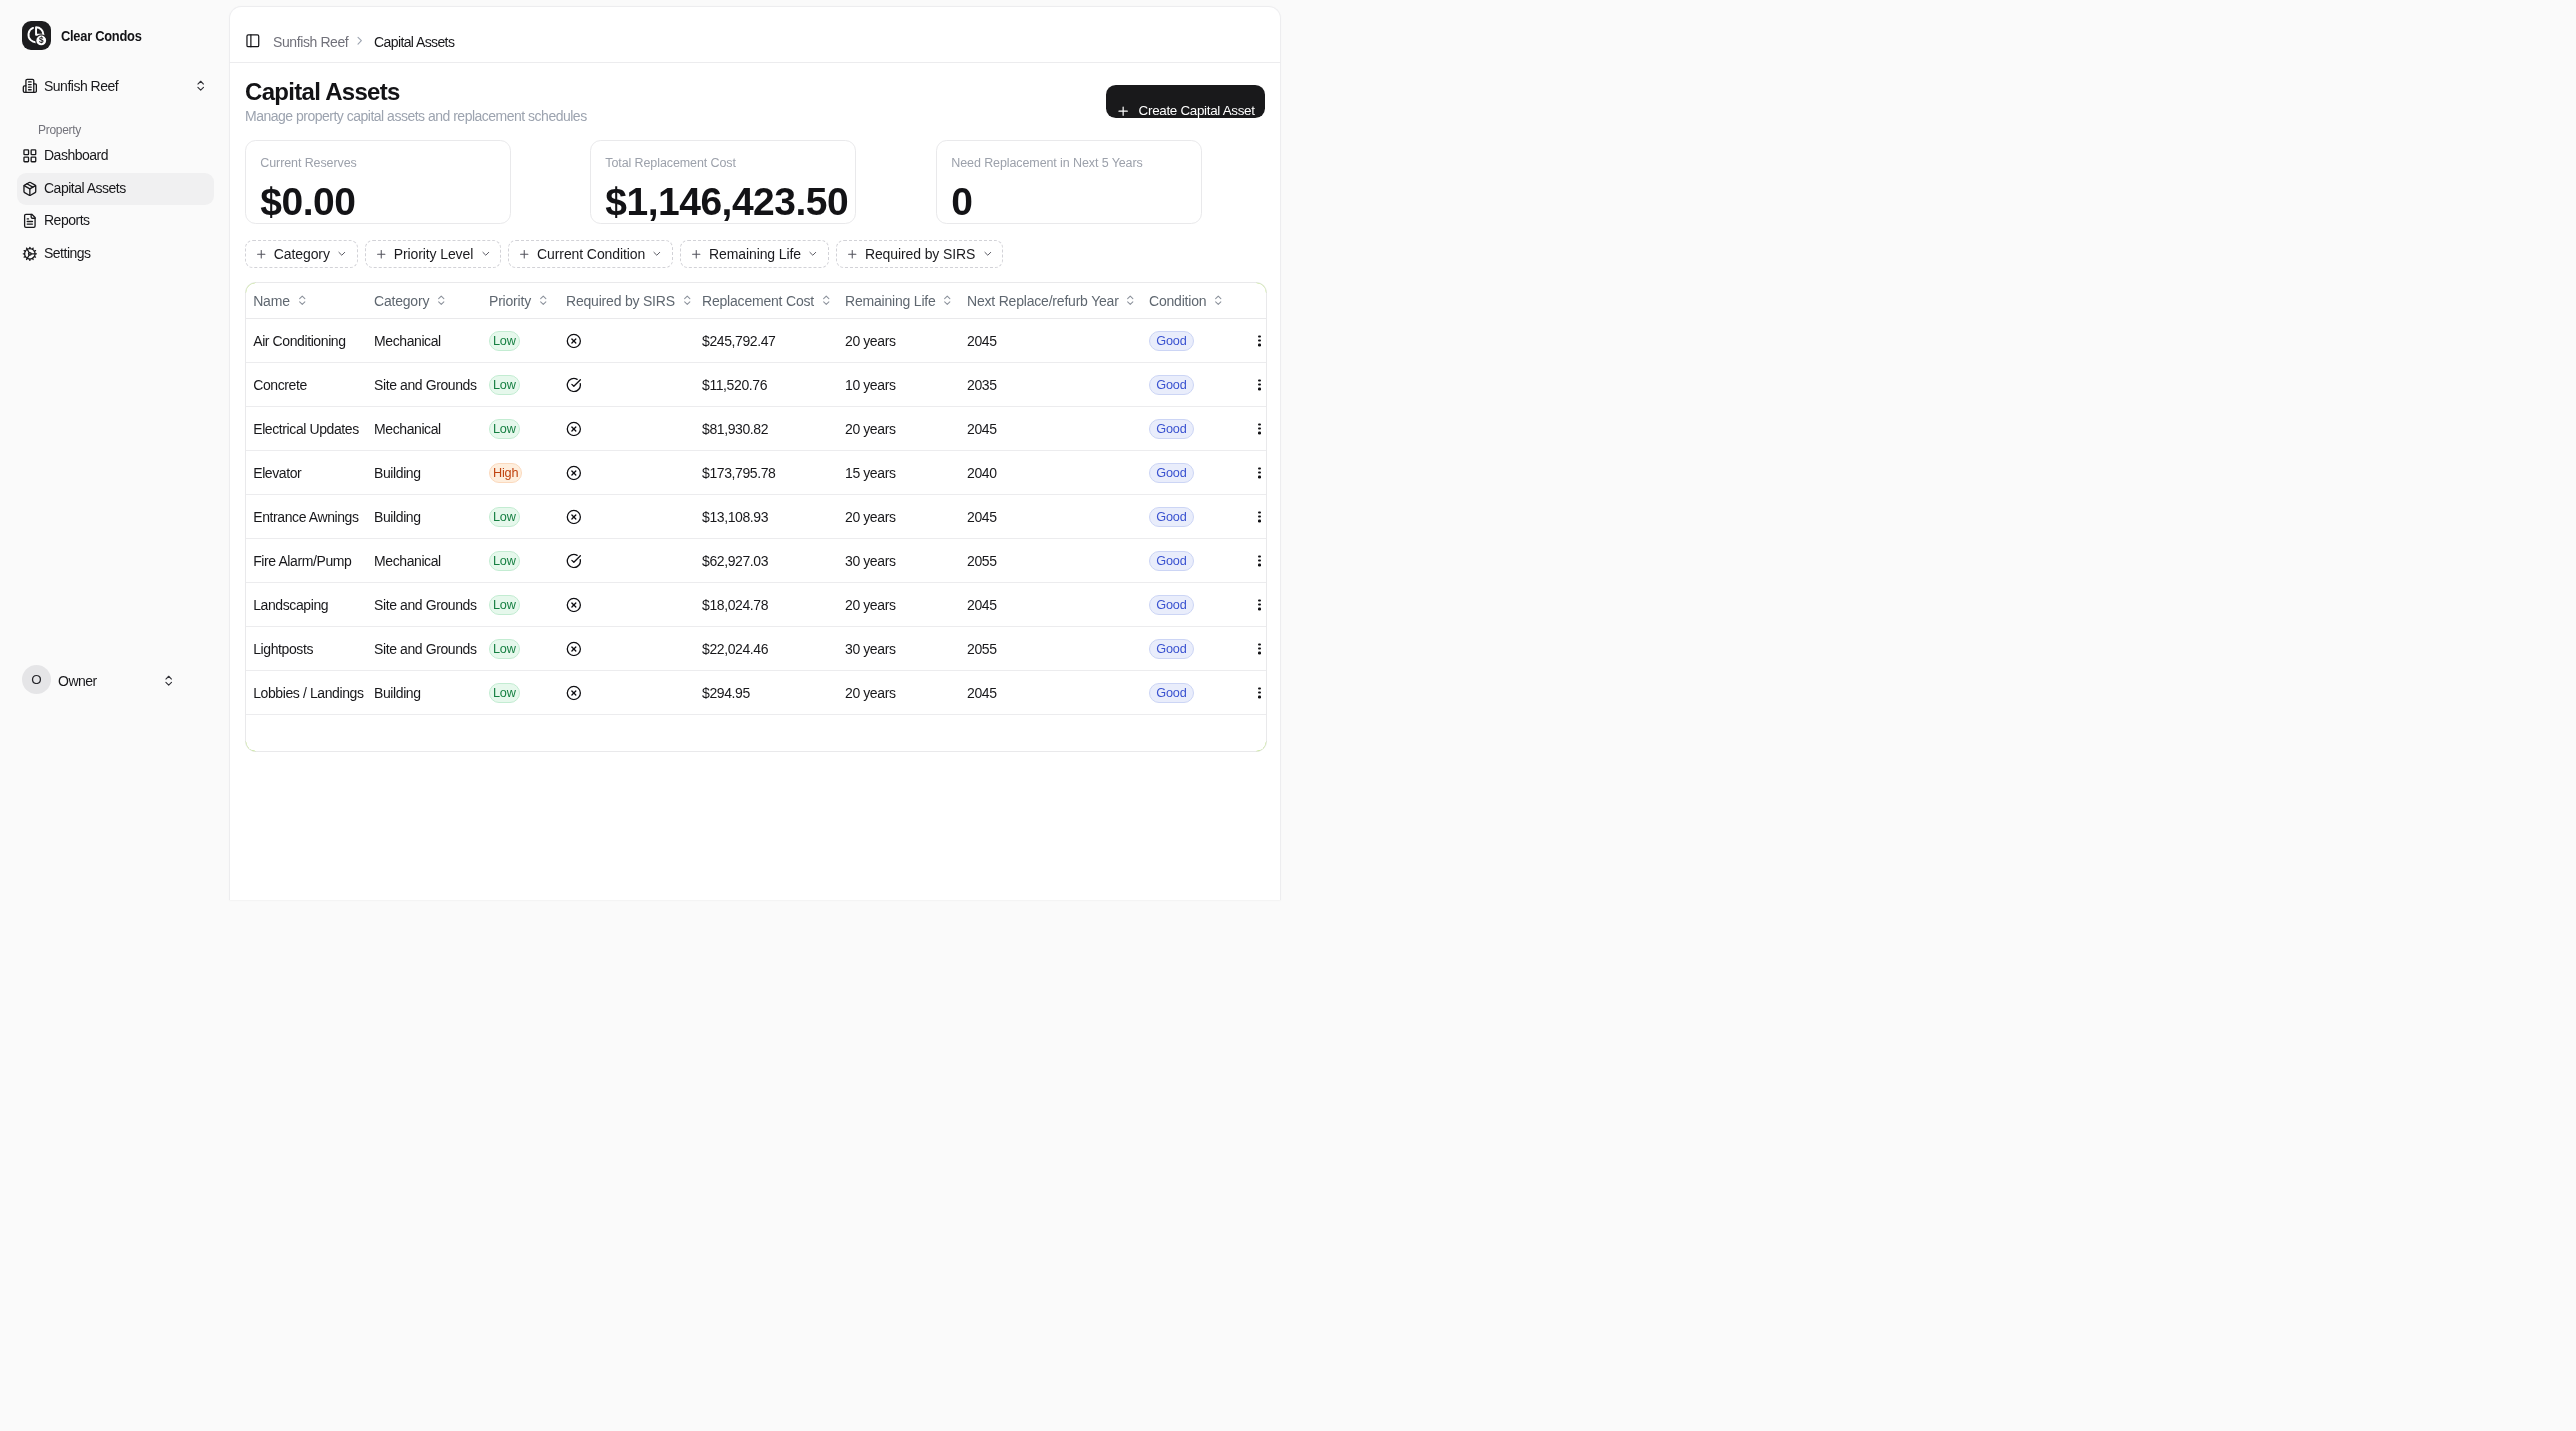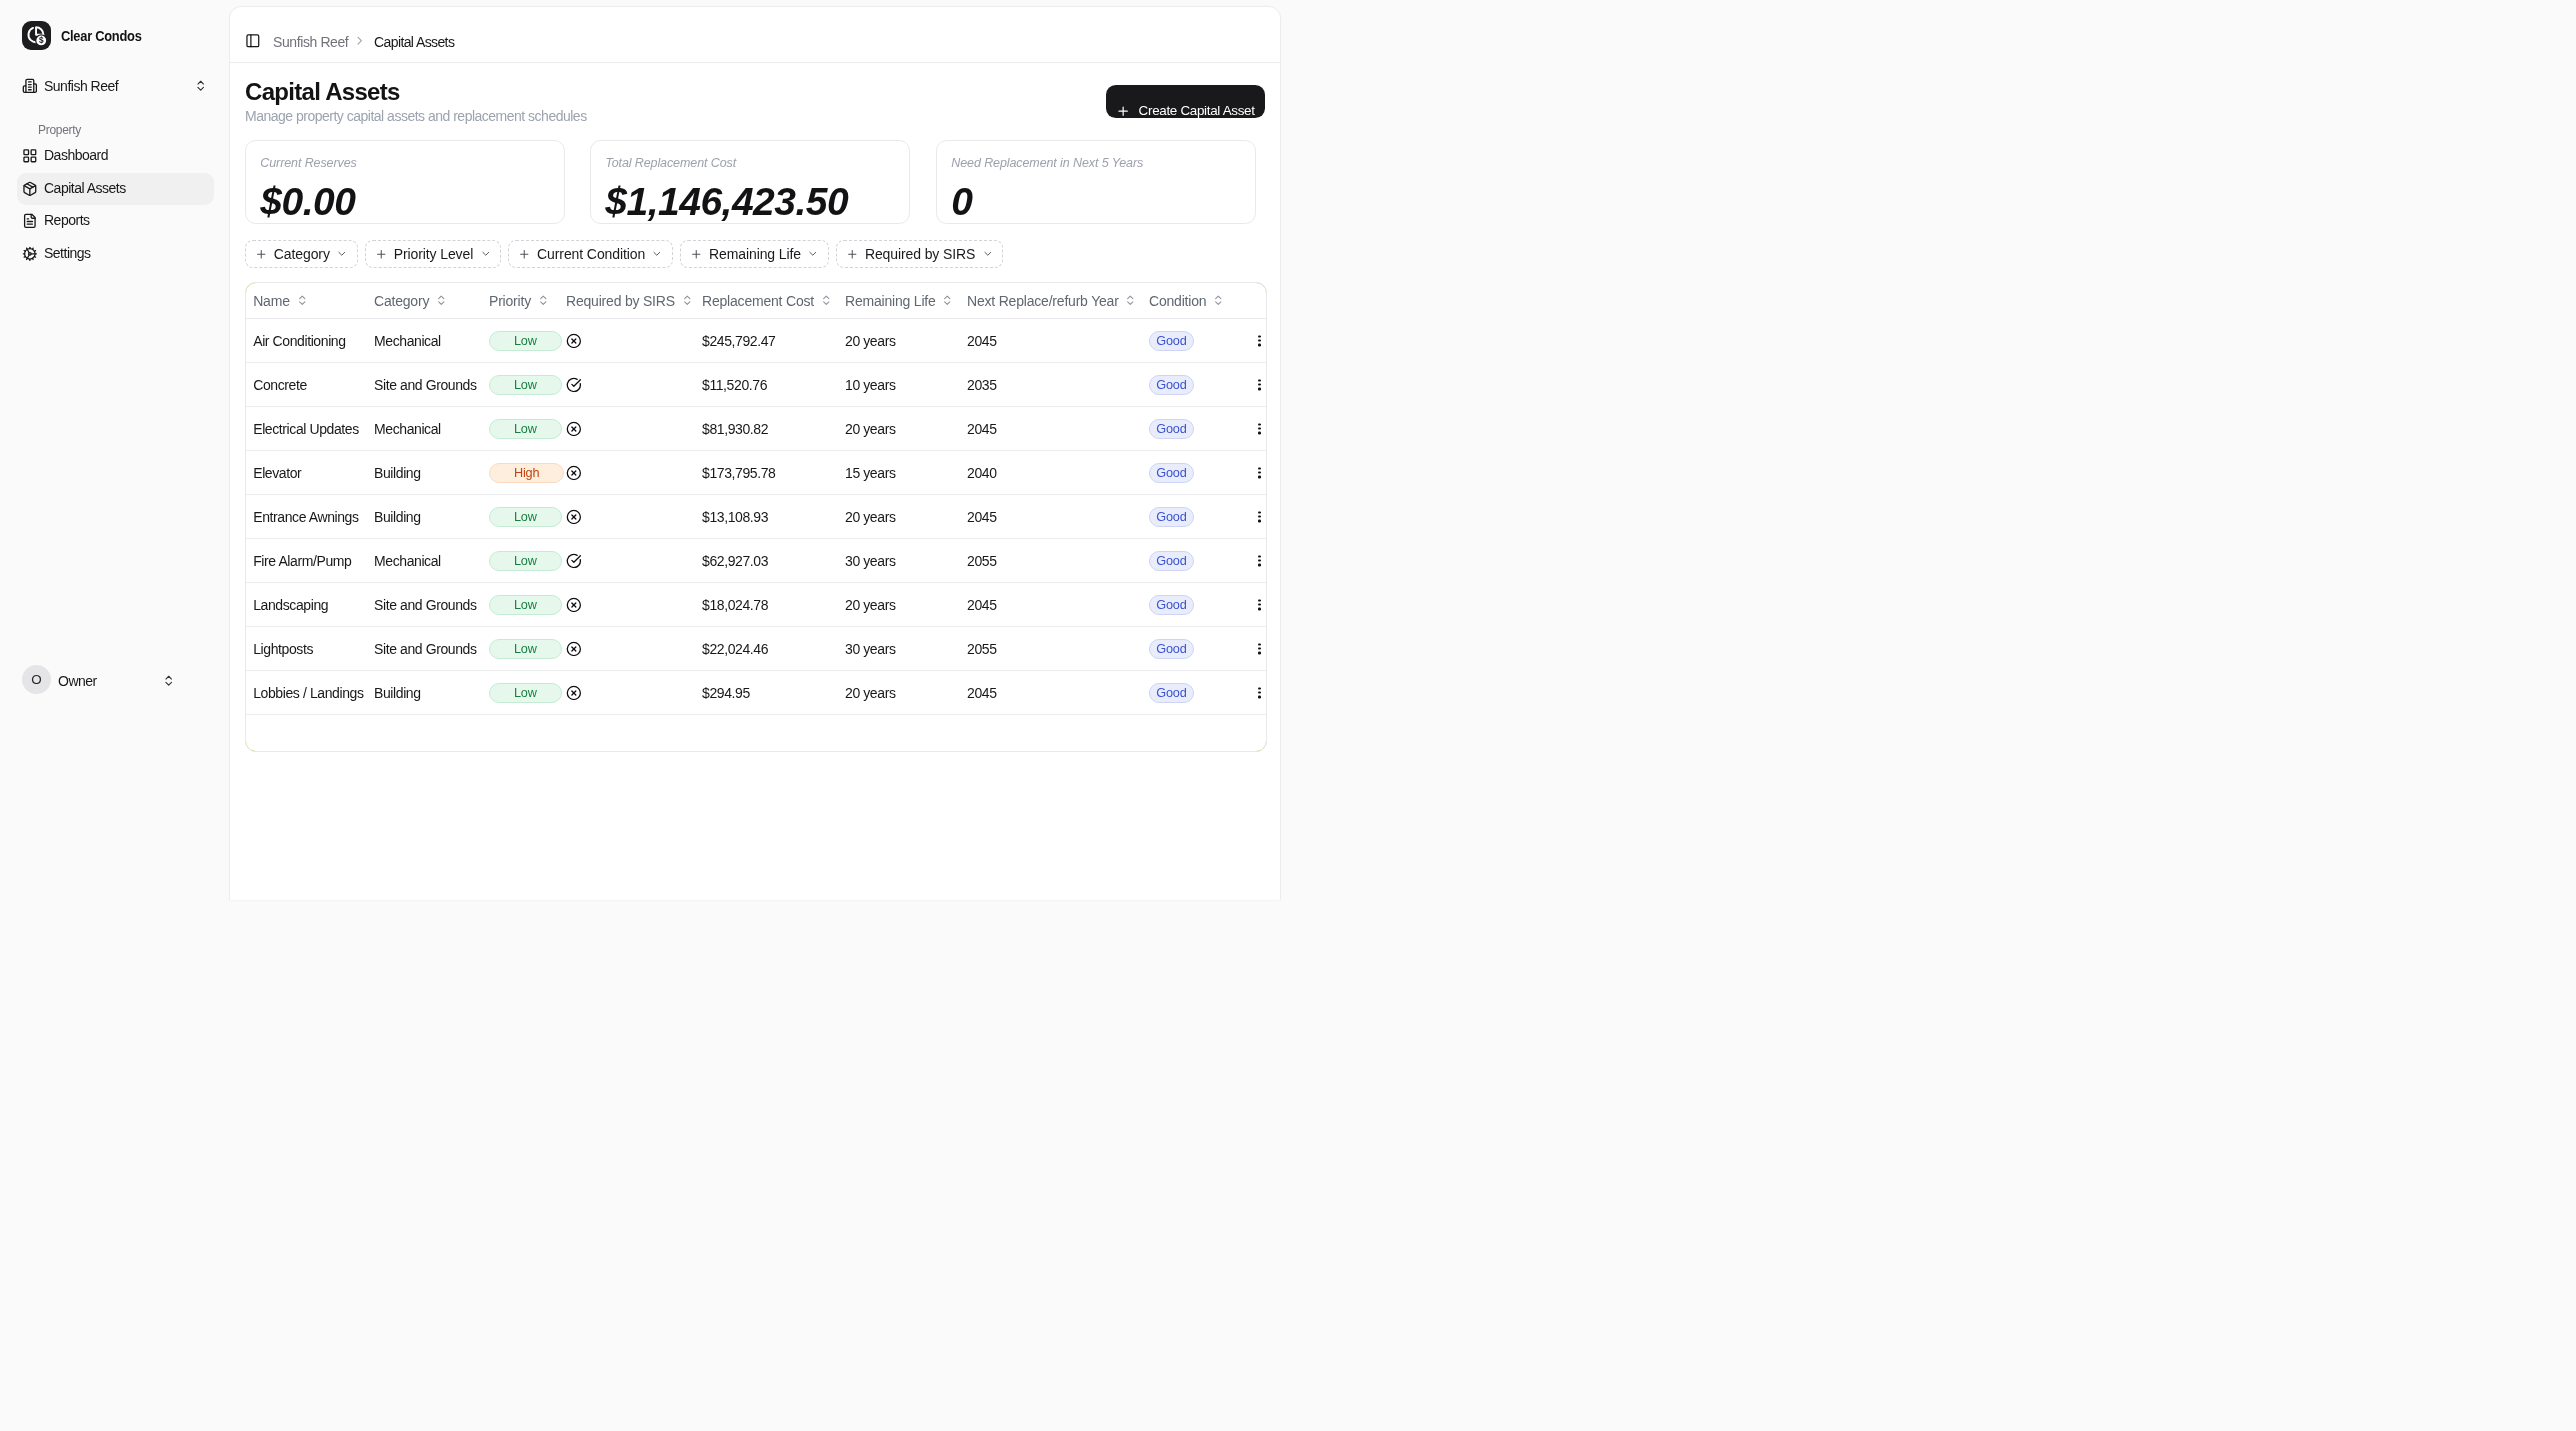--- a/index.html
+++ b/index.html
@@ -26,42 +26,42 @@
 #topbar { position:absolute; left:229px; top:6.3px; width:1052px; height:57px; border-bottom:0.9px solid #ececee; }
 #bc-prop { position:absolute; left:44px; top:28px; font-size:14px; letter-spacing:-0.4px; color:#71717a; }
 #bc-cur  { position:absolute; left:145px; top:28px; font-size:14px; letter-spacing:-0.6px; color:#18181b; }
 
 #title { position:absolute; left:245px; top:80px; line-height:1; font-size:24px; font-weight:700; letter-spacing:-0.7px; color:#131316; }
 #subtitle { position:absolute; left:245px; top:109px; line-height:1; font-size:14px; color:#9ca3af; letter-spacing:-0.5px; }
 #createbtn { position:absolute; left:1106px; top:85px; width:159px; height:33px; border-radius:9.8px; background:#19191b;
   color:#fff; display:flex; align-items:flex-end; justify-content:center; gap:8px; font-size:13.4px; letter-spacing:-0.3px; }
 
 
-.stat { position:absolute; top:140px; height:84px; width:320px; background:#fff; border:0.9px solid #e9e9eb; border-radius:10.7px;font-style:italic; }
+.stat { position:absolute; top:140px; height:84px; width:266px; background:#fff; border:0.9px solid #e9e9eb; border-radius:10.7px; }
 .stat .lbl { position:absolute; left:14.3px; top:15px; font-size:12.5px; color:#9ca1ab; letter-spacing:-0.1px; }
 .statval { position:absolute; left:14.3px; top:39px; font-size:39px; font-weight:700; letter-spacing:-0.5px; color:#131316; }
 
 
 #chips { position:absolute; left:245px; top:240px; display:flex; gap:7.2px; }
 .chip { height:28px; border:0.9px dashed #d2d2d7; border-radius:8px; display:flex; align-items:center; gap:6.3px;
   padding:0 9px; font-size:14px; letter-spacing:-0.3px; color:#1b1b1f; letter-spacing:-0.1px; background:#fff; }
 
 
 #table { position:absolute; left:245px; top:282px; width:1022px; background:#84cc16; border:0.9px solid #e9e9eb; border-radius:10.7px; overflow:hidden; }
 #thead { position:relative; height:36px; background:#fff; border-bottom:0.9px solid #e9e9eb; }
 .tr { position:relative; height:44px; border-bottom:0.9px solid #ececee; background:#fff; }
 .tr:last-child { border-bottom:0.9px solid #ececee; }
 #tpad { height:36px; background:#fff; }
 .c { position:absolute; top:50%; transform:translateY(-50%); white-space:nowrap; font-size:14px; letter-spacing:-0.4px; }
 .hc { color:#5f6770; display:flex; align-items:center; gap:5.8px; font-size:14px; letter-spacing:-0.2px; }
 .hc svg { flex:0 0 auto; }
 .c-name { left:7.2px; } .c-cat { left:128px; } .c-pri { left:243px; } .c-sirs { left:320px; }
 .c-cost { left:456px; } .c-life { left:599px; } .c-year { left:721px; } .c-cond { left:903px; }
 .c-sirs svg { display:block; }
-.badge { display:inline-block; height:20px; line-height:19px; padding:0 24px; border-radius:10.3px; font-size:12.7px; letter-spacing:-0.2px; }
+.badge { display:inline-block; height:20px; line-height:19px; padding:0 3px; border-radius:10.3px; font-size:12.7px; letter-spacing:-0.2px; }
 .b-low  { background:#e6f8ec; border:0.9px solid #c3ecd2; color:#157f41; }
 .b-high { background:#feeedd; border:0.9px solid #fbd9bd; color:#c04310; }
 .b-good { background:#e9edfb; border:0.9px solid #ccd5f5; color:#3a52d0; padding:0 6.3px; }
 .kebab { position:absolute; left:1011px; top:50%; transform:translateY(-50%); width:5.4px; display:flex; flex-direction:column; align-items:center; gap:1.7px; }
 .kebab i { width:2.6px; height:2.6px; border-radius:50%; background:#131316; }
 </style></head>
 <body>
 <div id="side">
   <div id="logo">
     <svg width="29" height="29" viewBox="0 0 31.5 31.5">

